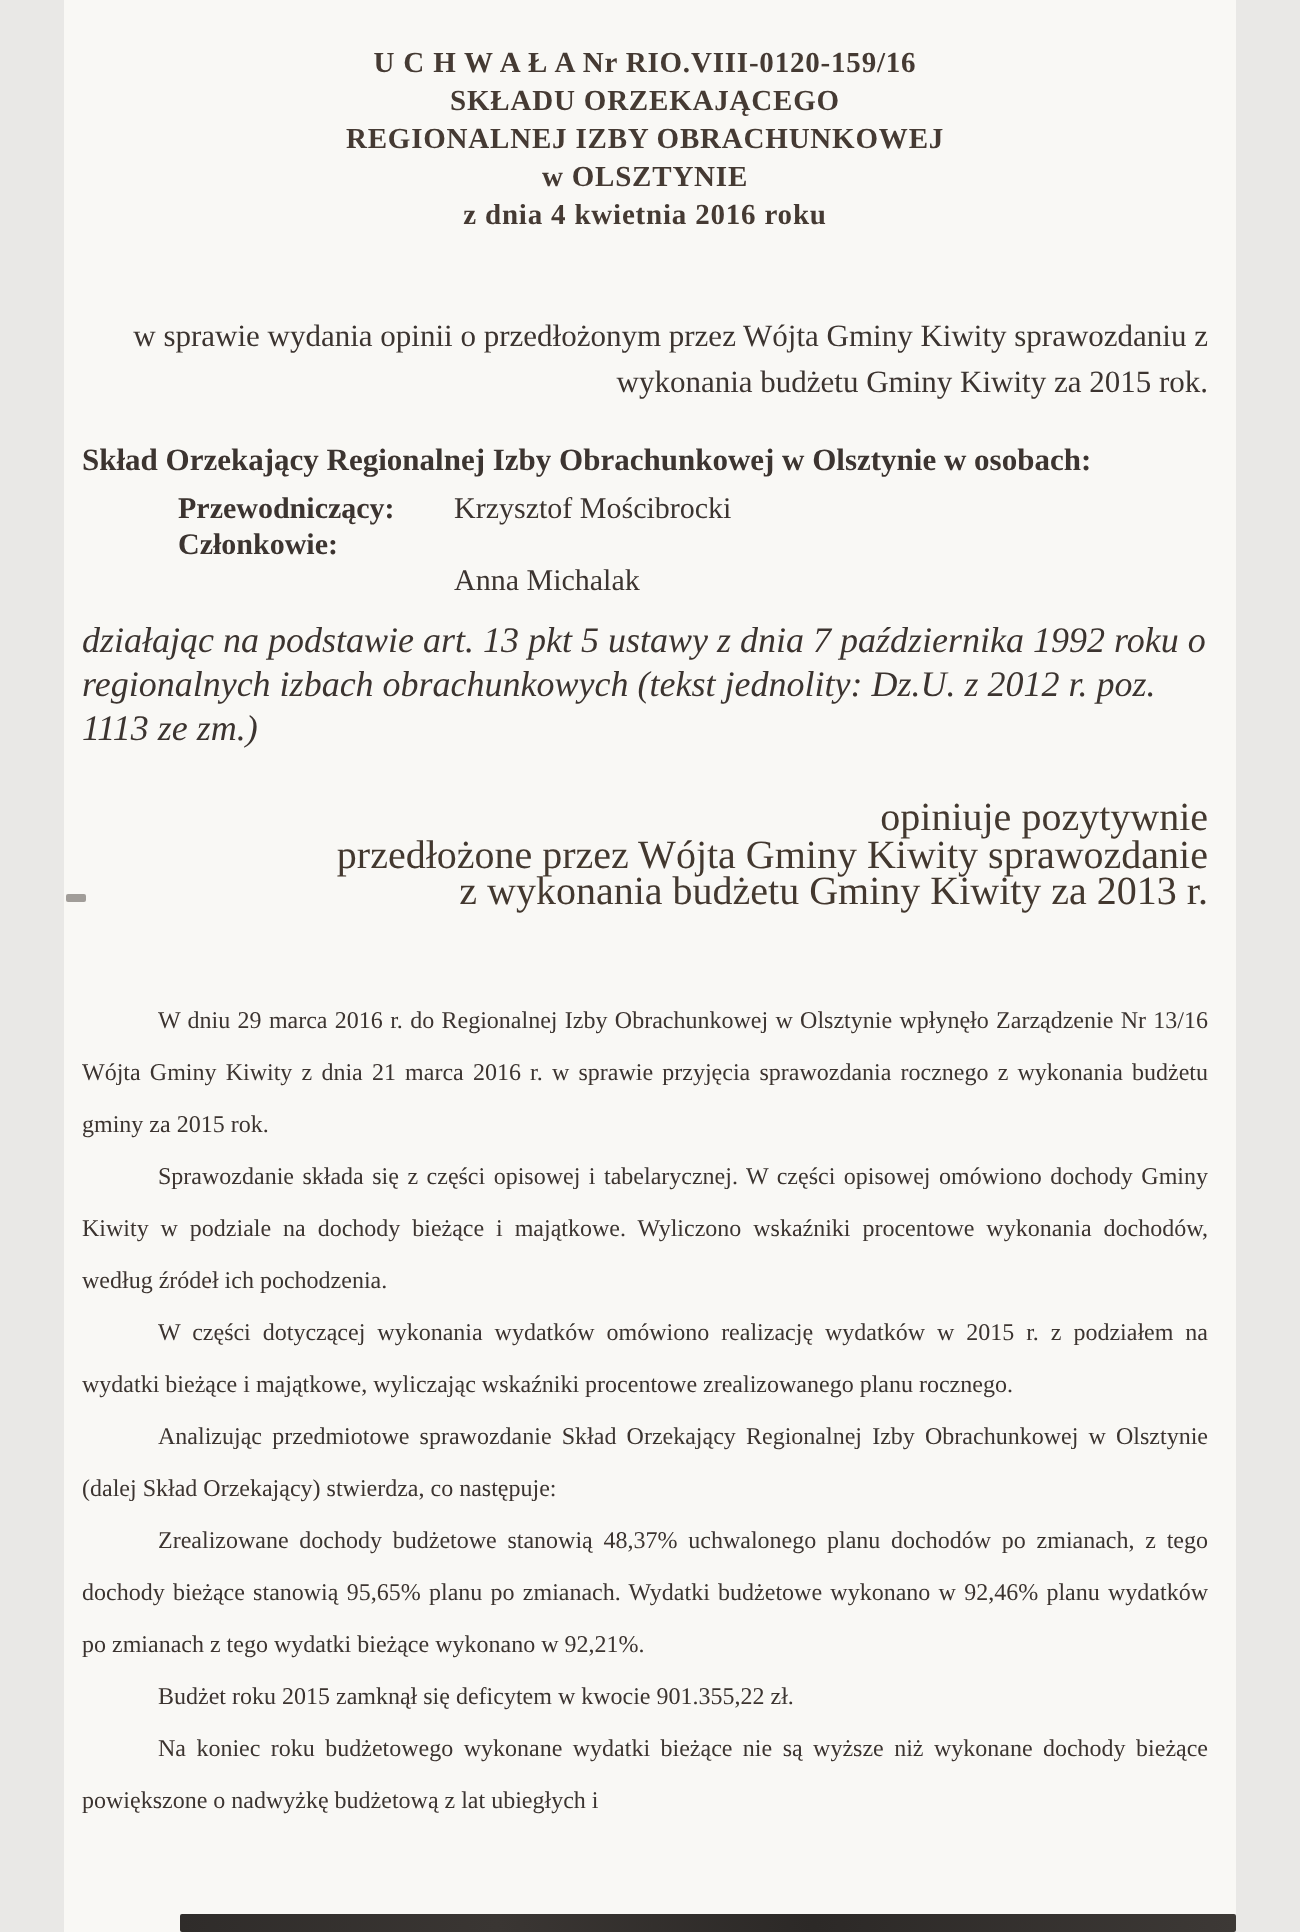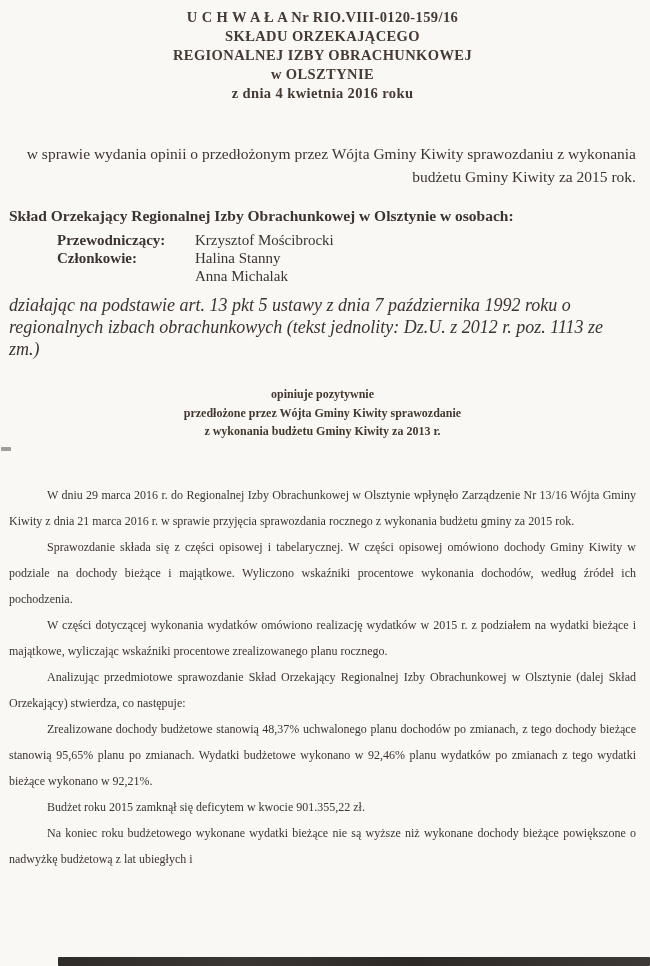--- a/index.html
+++ b/index.html
@@ -2,29 +2,29 @@
 <html lang="pl"><head>
 <meta charset="utf-8">
 <style>
   html, body {
     margin: 0;
     padding: 0;
     background: #e9e8e6;
   }
   .page {
     position: relative;
-    width: 650px;
+    width: 586px;
     height: 966px;
     margin: 0 auto;
     background: #f9f8f5;
     color: #3c3430;
     font-family: "Liberation Serif", "DejaVu Serif", serif;
     overflow: hidden;
     box-sizing: border-box;
-    padding: 8px 14px 0 9px;
+    padding: 23px 14px 0 9px;
   }
   .doc-header {
     text-align: center;
     font-weight: bold;
     font-size: 14.5px;
     line-height: 19px;
     color: #453a33;
     letter-spacing: 0.4px;
   }
   .subject {
@@ -57,23 +57,23 @@
     flex: 1;
   }
   .legal-basis {
     margin-top: 9px;
     font-style: italic;
     font-size: 18px;
     line-height: 22px;
   }
   .resolution {
     margin-top: 25px;
-    text-align: center;
-    font-weight: bold;
-    font-size: 12px;
+    text-align: right;
+    font-weight: normal;
+    font-size: 20px;
     line-height: 18.5px;
     color: #43382f;
   }
   .body-text {
     margin-top: 41px;
     font-size: 12px;
     line-height: 26px;
     text-align: justify;
   }
   .body-text p {
@@ -117,21 +117,20 @@
 
   <div class="panel-intro">Skład Orzekający Regionalnej Izby Obrachunkowej w Olsztynie w osobach:</div>
 
   <div class="panel">
     <div class="panel-row">
       <span class="panel-label">Przewodniczący:</span>
       <span class="panel-name">Krzysztof Mościbrocki</span>
     </div>
     <div class="panel-row">
       <span class="panel-label">Członkowie:</span>
-      <span class="panel-name">Halina Stanny</span>
     </div>
     <div class="panel-row">
       <span class="panel-label"></span>
       <span class="panel-name">Anna Michalak</span>
     </div>
   </div>
 
   <div class="legal-basis">działając na podstawie art. 13 pkt 5 ustawy z dnia 7 października 1992 roku o regionalnych izbach obrachunkowych (tekst jednolity: Dz.U. z 2012 r. poz. 1113 ze zm.)</div>
 
   <div class="resolution">

